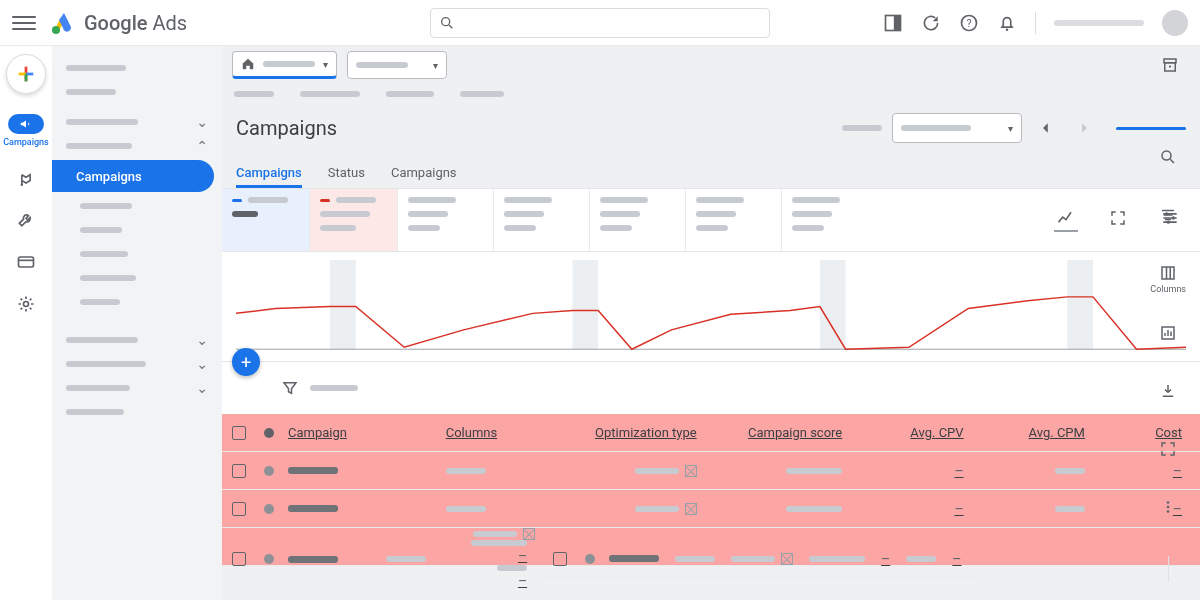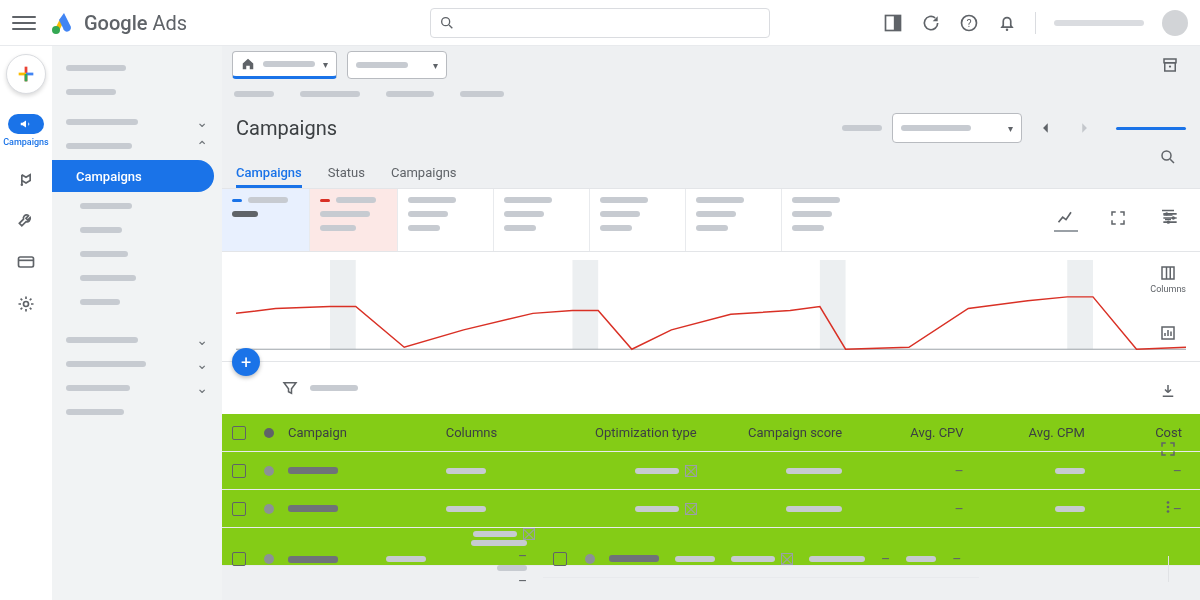--- a/index.html
+++ b/index.html
@@ -106,21 +106,21 @@
 .filter-ic { margin-left: 44px; width:20px; height:20px; color:#5f6368; display:flex;align-items:center;justify-content:center; cursor:pointer;}
 .filter-skel { height:6px; width:48px; background:#c7cbd1; border-radius:3px; margin-left:10px;}
 .tools-right { margin-left:auto; display:flex; align-items:center; gap:30px;flex-direction:column;}
 .tool { display:flex; flex-direction:column; align-items:center; gap:2px; color:#5f6368; cursor:pointer;}
 .tool .lbl { font-size:9px; color:#5f6368;}
 .tool svg{ width:18px; height:18px;}
 .tool-divider{ width:1px; height:26px; background:#e0e2e5;}
 .expand-chev{ color:#5f6368; cursor:pointer;}
 
 
-.table { background:#84cc16; }
+.table { background:#fca5a5;text-decoration:underline; }
 .thead, .trow { display:grid; grid-template-columns: 34px 24px 1.3fr 1fr 1.2fr 1.2fr 1fr 1fr 0.8fr; align-items:center; height:38px; border-bottom:1px solid #e8eaed; padding-right:10px;}
 .thead { font-size:13px; color:#3c4043; }
 .th { padding: 0 8px; text-align:left;}
 .th.right, .td.right { text-align:right; justify-self:end;}
 .td { padding: 0 8px; }
 .chk { width:14px; height:14px; border:1.5px solid #5f6368; border-radius:2px; margin:0 auto; cursor:pointer;}
 .status-dot{ width:10px; height:10px; border-radius:50%; background:#8c9196; margin:0 auto;}
 .cell-skel{ height:6px; background:#c7cbd1; border-radius:3px;}
 .cell-skel.dark{ background:#6f7378; height:7px;}
 .opt-cell{ display:flex; align-items:center; gap:6px; justify-content:flex-end;}

